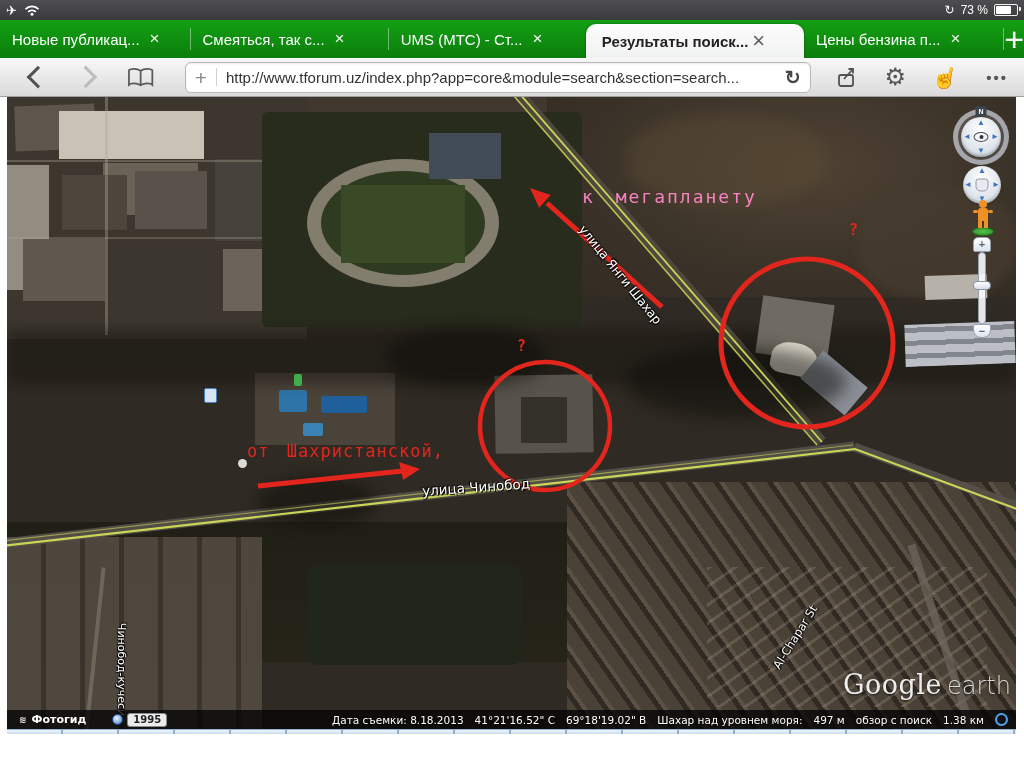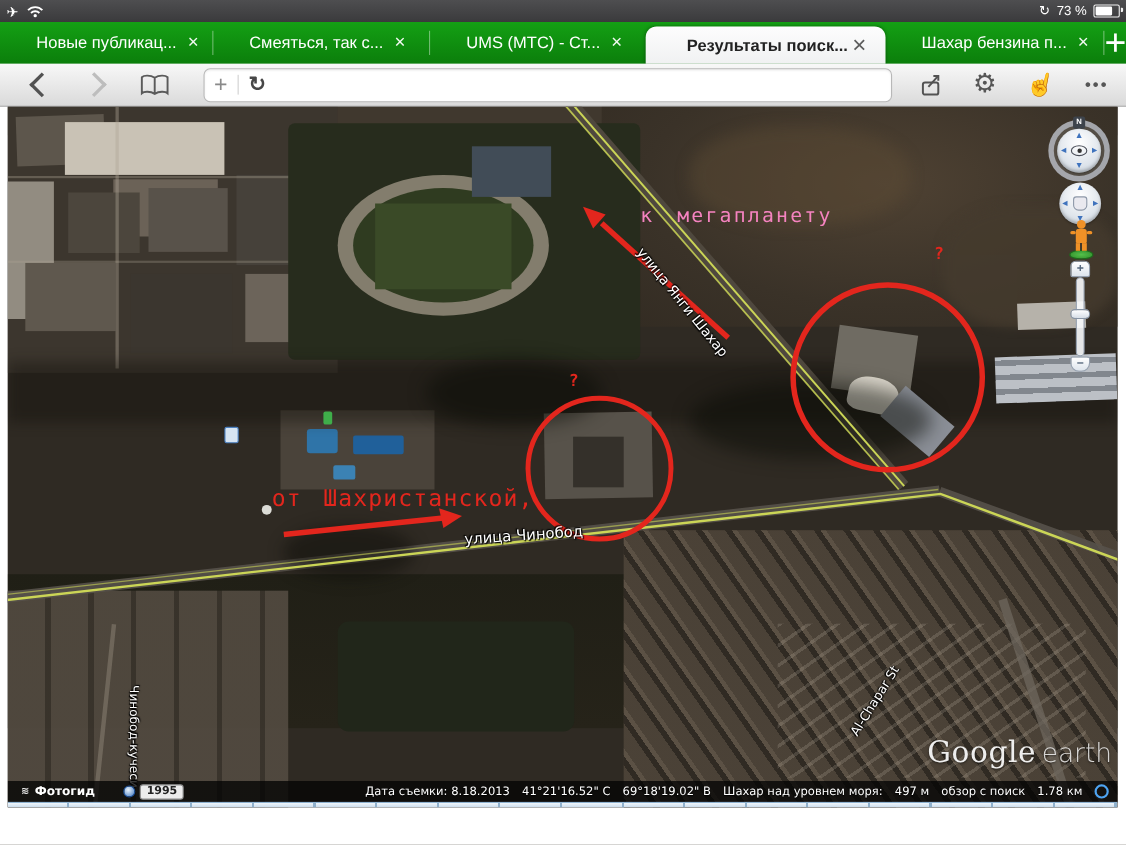--- a/index.html
+++ b/index.html
@@ -12,21 +12,21 @@
   .sb-time{position:absolute;left:0;right:0;text-align:center;font-weight:bold;font-size:12px;}
   .sb-right{margin-left:auto;display:flex;align-items:center;gap:6px;padding-right:6px;}
   .sb-lock{font-size:12px;line-height:1;}
   .battery{position:relative;width:22px;height:10px;border:1px solid #f2f2f2;border-radius:2px;display:inline-block;}
   .battery-fill{position:absolute;left:1px;top:1px;bottom:1px;width:70%;background:#fff;border-radius:1px;}
   .battery-nub{position:absolute;right:-4px;top:2px;width:2px;height:4px;background:#f2f2f2;border-radius:0 1px 1px 0;}
 
   
   .tab-bar{position:absolute;left:0;top:20px;width:1024px;height:38px;background:linear-gradient(#14a014,#0b7e0b);display:flex;align-items:stretch;}
   .tab{display:flex;align-items:center;padding:0 12px;color:#fff;font-size:15px;}
-  .tab .tab-label{white-space:nowrap;overflow:hidden;text-overflow:ellipsis;margin-left:21px;}
+  .tab .tab-label{white-space:nowrap;overflow:hidden;text-overflow:ellipsis;}
   .tab .tab-close{margin-left:10px;font-size:17px;opacity:.95;cursor:pointer;}
   .tab-sep{width:1px;height:22px;background:rgba(255,255,255,.4);align-self:center;}
   .tab-active{align-self:flex-end;height:34px;background:linear-gradient(#fdfdfd,#f0f1f2);border-radius:10px 10px 0 0;color:#222;padding:0 10px 0 16px;box-shadow:0 0 3px rgba(0,0,0,.35);}
   .tab-active .tab-label{font-weight:bold;}
   .tab-active .tab-close{color:#555;font-size:22px;margin-left:4px;}
   .t1{width:174px;} .t2{width:182px;} .t3{width:182px;} .t4{width:202px;} .t5{width:184px;}
   .new-tab{flex:1;display:flex;align-items:center;justify-content:center;color:#fff;font-size:34px;font-weight:300;cursor:pointer;}
 
   
   .toolbar{position:absolute;left:0;top:58px;width:1024px;height:39px;background:linear-gradient(#f8f8f8,#dadada);border-bottom:1px solid #9f9f9f;display:flex;align-items:center;box-sizing:border-box;padding:0 16px;}
@@ -44,21 +44,21 @@
   .dots{font-size:15px;color:#565656;letter-spacing:2px;font-weight:bold;}
 
   
   .map{position:absolute;left:7px;top:97px;width:1009px;height:637px;background:#2f2a23;overflow:hidden;}
   .t{position:absolute;}
   .map-svg{position:absolute;left:0;top:0;}
 
   .street-label{position:absolute;color:#fff;font-family:"DejaVu Sans",sans-serif;font-size:12.5px;white-space:nowrap;text-shadow:0 0 2px #000,1px 1px 1px #000,-1px -1px 1px #000;}
   .note{position:absolute;font-family:"DejaVu Sans Mono",monospace;font-weight:normal;white-space:nowrap;}
   .note-pink{color:#f583c0;font-size:18px;letter-spacing:2px;word-spacing:8px;}
-  .note-red{color:#e3261d;font-size:21px;letter-spacing:1px;word-spacing:6px;}
+  .note-red{color:#e3261d;font-size:17px;letter-spacing:1px;word-spacing:6px;}
   .qmark{position:absolute;color:#e3261d;font-weight:bold;font-size:15px;font-family:"DejaVu Sans Mono",monospace;}
 
   .attrib{position:absolute;left:395px;top:569px;width:210px;text-align:center;color:rgba(255,255,255,.82);font-size:10px;font-family:"DejaVu Sans",sans-serif;line-height:14px;text-shadow:0 0 2px #000;}
   .ge-logo{position:absolute;left:836px;top:572px;white-space:nowrap;text-shadow:0 1px 2px rgba(0,0,0,.6);text-align:right;}
   .ge-logo .g1{font-family:"DejaVu Serif",serif;font-size:27px;color:rgba(255,255,255,.92);letter-spacing:.5px;}
   .ge-logo .g2{font-family:"DejaVu Sans",sans-serif;font-size:24px;font-weight:300;color:rgba(255,255,255,.8);margin-left:5px;}
 
   
   .compass{position:absolute;left:946px;top:12px;width:56px;height:56px;}
   .compass .ring{position:absolute;inset:0;border-radius:50%;border:5px solid rgba(198,204,213,.7);background:rgba(235,240,245,.15);box-sizing:border-box;}
@@ -137,36 +137,37 @@
   <div class="tab-sep"></div>
   <div class="tab t3">
     <span class="tab-label">UMS (МТС) - Ст...</span>
     <span class="tab-close">×</span>
   </div>
   <div class="tab tab-active t4">
     <span class="tab-label">Результаты поиск...</span>
     <span class="tab-close">×</span>
   </div>
   <div class="tab t5">
-    <span class="tab-label">Шахар бензина п...</span>
+    <span class="tab-label">Цены бензина п...</span>
     <span class="tab-close">×</span>
   </div>
   <div class="tab-sep"></div>
   <div class="new-tab">+</div>
 </div>
 
 <div class="toolbar">
   <div class="nav-chev"></div>
   <div class="nav-chev fwd"></div>
   <svg class="book-icon" width="28" height="20" viewBox="0 0 28 20">
     <path d="M14 3.5 C10 1 4 1 2 3 L2 18 C4 16 10 16 14 18.5 C18 16 24 16 26 18 L26 3 C24 1 18 1 14 3.5 Z M14 3.5 L14 18.5" stroke="#5a5a5a" stroke-width="1.8" fill="none"></path>
   </svg>
   <div class="url-field">
     <span class="url-plus">+</span>
     <span class="url-div"></span>
+    <span class="url-text">http://www.tforum.uz/index.php?app=core&amp;module=search&amp;section=search...</span>
     <span class="reload">↻</span>
   </div>
   <div class="tb-actions">
     <svg width="23" height="23" viewBox="0 0 23 23">
       <rect x="4" y="9" width="14" height="11" rx="2" stroke="#525252" stroke-width="1.8" fill="none"></rect>
       <line x1="9" y1="13" x2="17.5" y2="3.5" stroke="#525252" stroke-width="1.8"></line>
       <polyline points="13.5,3 18,3 18,7.5" stroke="#525252" stroke-width="1.8" fill="none"></polyline>
     </svg>
     <span class="gear">⚙</span>
     <span class="hand">☝</span>
@@ -304,21 +305,21 @@
     </div>
     <span class="clock"></span>
     <span class="yearbox">1995</span>
     <div class="ge-data">
       <span>Дата съемки: 8.18.2013</span>
       <span>41°21'16.52" С</span>
       <span>69°18'19.02" В</span>
       <span>Шахар над уровнем моря:</span>
       <span>497 м</span>
       <span>обзор с поиск</span>
-      <span>1.78 км</span>
+      <span>1.38 км</span>
       <span class="eyec"></span>
     </div>
   </div>
 
   <div class="timeline">
       <div class="ticks"></div>
     </div>
 </div>
 
 </body></html>

